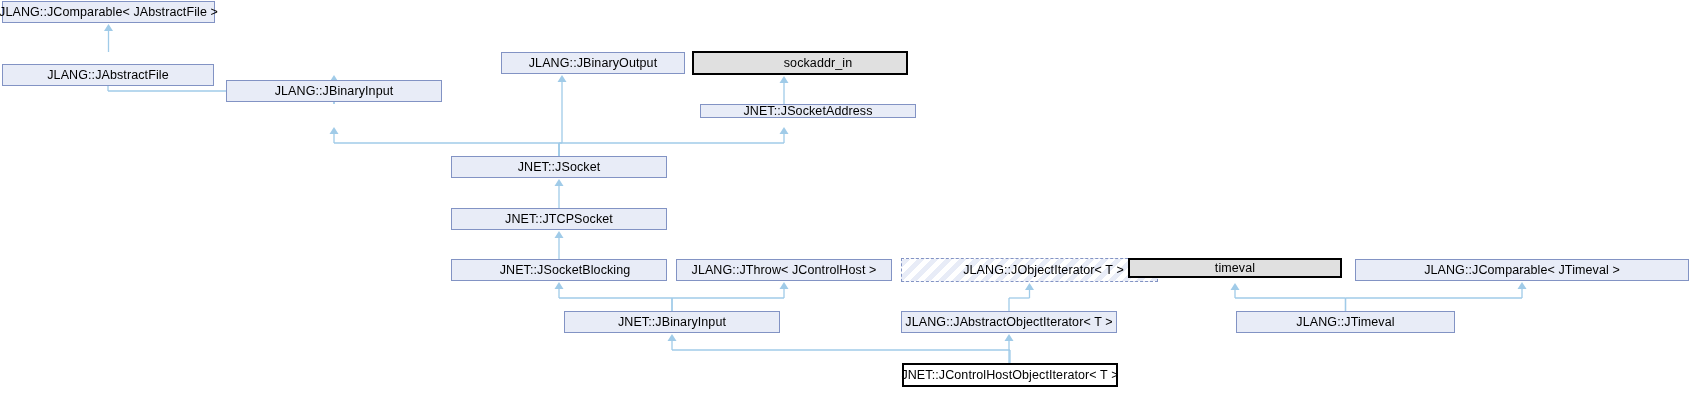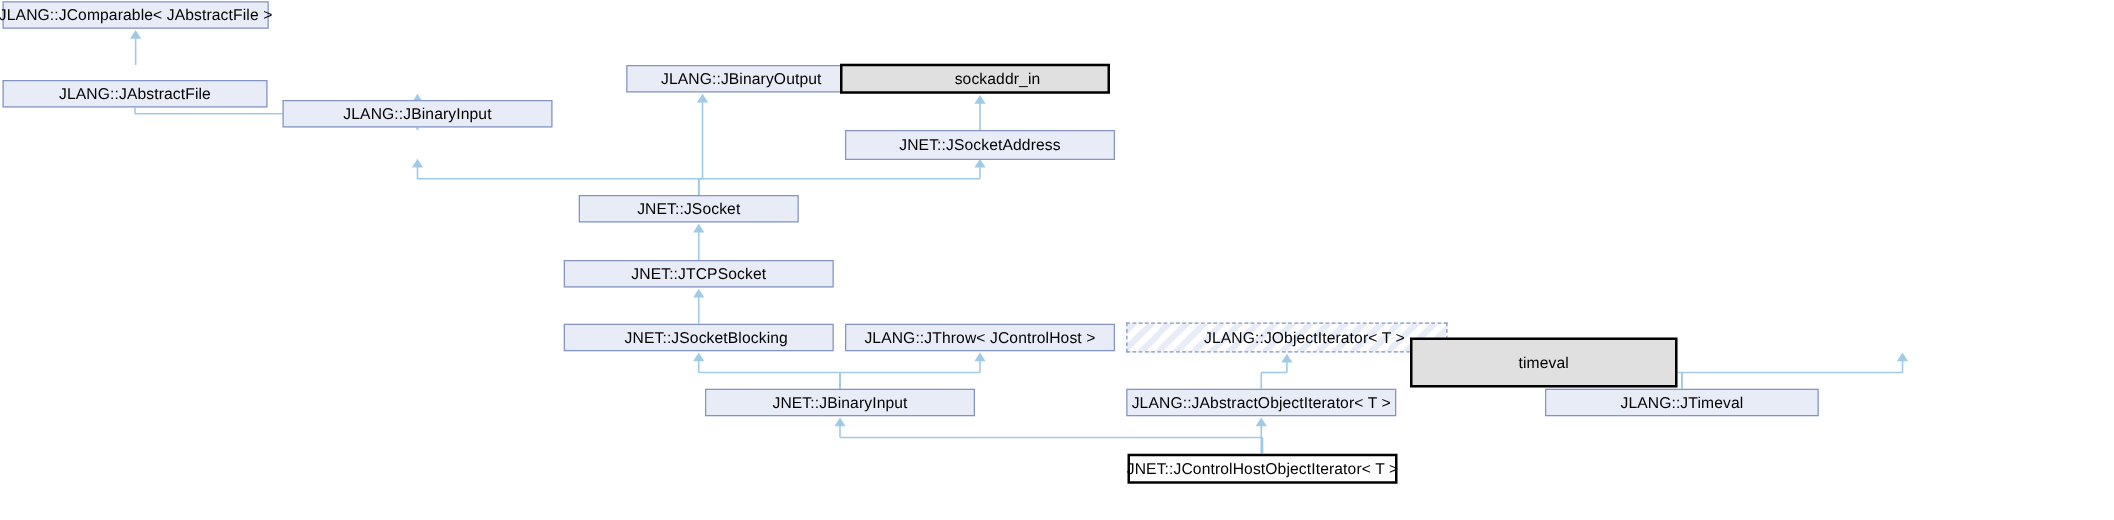--- a/index.html
+++ b/index.html
@@ -163,43 +163,46 @@
     </div>
     <div class="node normal" style="left: 2px; top: 52px; width: 212px; height: 22px; margin-top: 12px;">
       <span class="node-label">JLANG::JAbstractFile</span>
     </div>
     <div class="node normal" style="left: 226px; top: 52px; width: 216px; height: 22px; margin-top: 28px;">
       <span class="node-label">JLANG::JBinaryInput</span>
     </div>
     <div class="node normal" style="left: 457px; top: 52px; width: 184px; height: 22px; margin-left: 44px;">
       <span class="node-label">JLANG::JBinaryOutput</span>
     </div>
-    <div class="node external" style="left: 672px; top: 51px; width: 216px; height: 24px; padding-left: 36px;">
+    <div class="node external" style="left: 692px; top: 51px; width: 216px; height: 24px; padding-left: 36px;">
       <span class="node-label">sockaddr_in</span>
     </div>
-    <div class="node normal" style="left: 676px; top: 104px; width: 216px; height: 24px;">
+    <div class="node normal" style="left: 700px; top: 104px; width: 216px; height: 14px;">
       <span class="node-label">JNET::JSocketAddress</span>
     </div>
-    <div class="node normal" style="left: 451px; top: 156px; width: 176px; height: 22px; margin-left: 12px;">
+    <div class="node normal" style="left: 451px; top: 156px; width: 216px; height: 22px;">
       <span class="node-label">JNET::JSocket</span>
     </div>
     <div class="node normal" style="left: 451px; top: 208px; width: 216px; height: 22px;">
       <span class="node-label">JNET::JTCPSocket</span>
     </div>
     <div class="node normal" style="left: 451px; top: 259px; width: 216px; height: 22px; padding-left: 12px;">
       <span class="node-label">JNET::JSocketBlocking</span>
     </div>
     <div class="node normal" style="left: 676px; top: 259px; width: 216px; height: 22px;">
       <span class="node-label">JLANG::JThrow&lt; JControlHost &gt;</span>
     </div>
     <div class="node abstract" style="left: 901px; top: 258px; width: 257px; height: 24px;">
       <span class="node-label">JLANG::JObjectIterator&lt; T &gt;</span>
     </div>
-    <div class="node external" style="left: 1128px; top: 258px; width: 214px; height: 40px; margin-top: 12px;">
+    <div class="node external" style="left: 1128px; top: 258px; width: 214px; height: 20px;">
       <span class="node-label">timeval</span>
+    </div>
+    <div class="node normal" style="left: 1355px; top: 259px; width: 334px; height: 22px;">
+      <span class="node-label">JLANG::JComparable&lt; JTimeval &gt;</span>
     </div>
     <div class="node normal" style="left: 564px; top: 311px; width: 216px; height: 22px;">
       <span class="node-label">JNET::JBinaryInput</span>
     </div>
     <div class="node normal" style="left: 901px; top: 311px; width: 216px; height: 22px;">
       <span class="node-label">JLANG::JAbstractObjectIterator&lt; T &gt;</span>
     </div>
     <div class="node normal" style="left: 1236px; top: 311px; width: 219px; height: 22px;">
       <span class="node-label">JLANG::JTimeval</span>
     </div>

